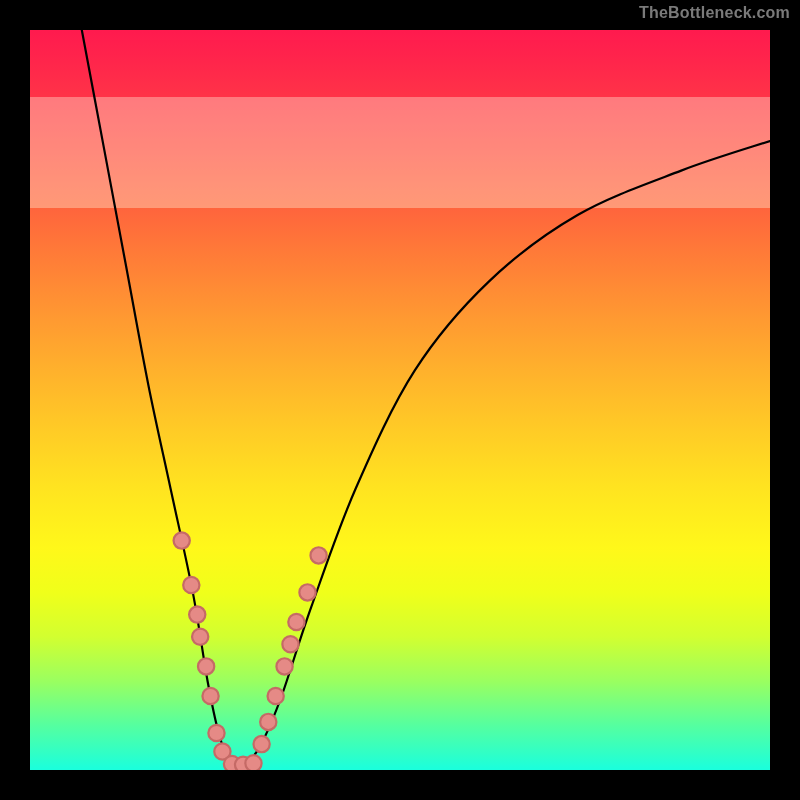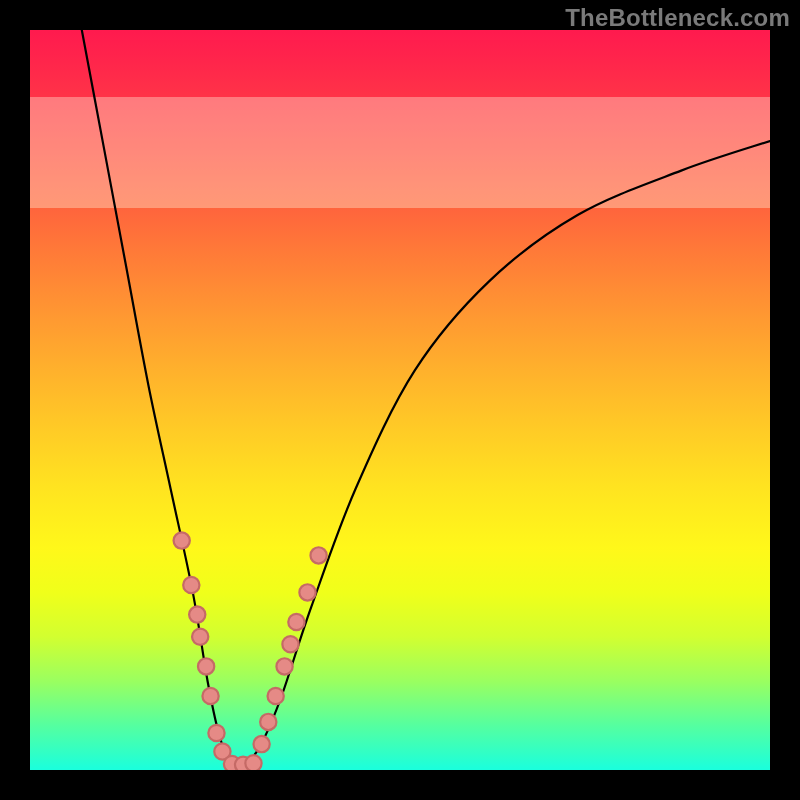--- a/index.html
+++ b/index.html
@@ -56,21 +56,21 @@
     position: absolute;
     left: 0;
     right: 0;
     background: rgba(255,255,230,0.35);
   }
   .watermark {
     position: absolute;
     top: 4px;
     right: 10px;
     color: #7a7a7a;
-    font-size: 24px;
+    font-size: 16px;
     font-weight: 600;
     letter-spacing: 0.2px;
     user-select: none;
   }
   svg.curve {
     position: absolute;
     left: 0;
     top: 0;
     width: 100%;
     height: 100%;

